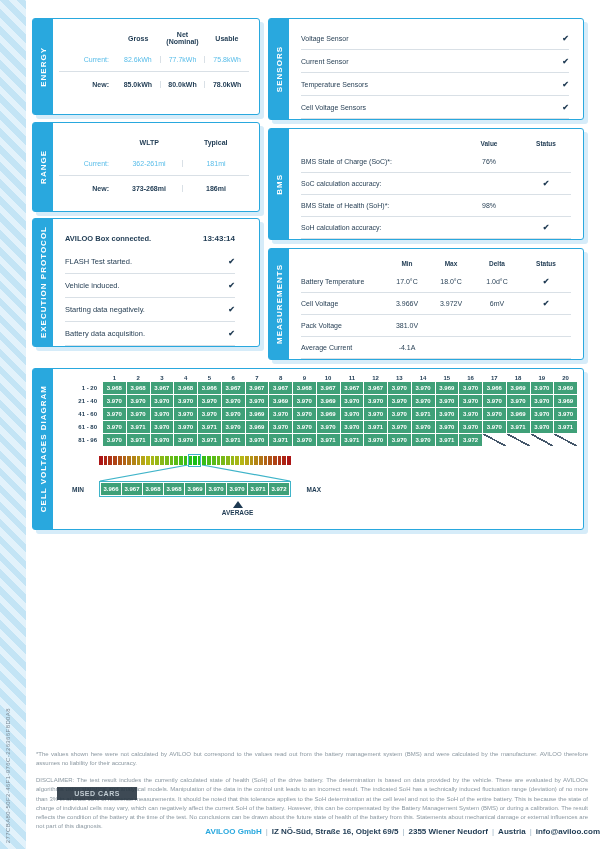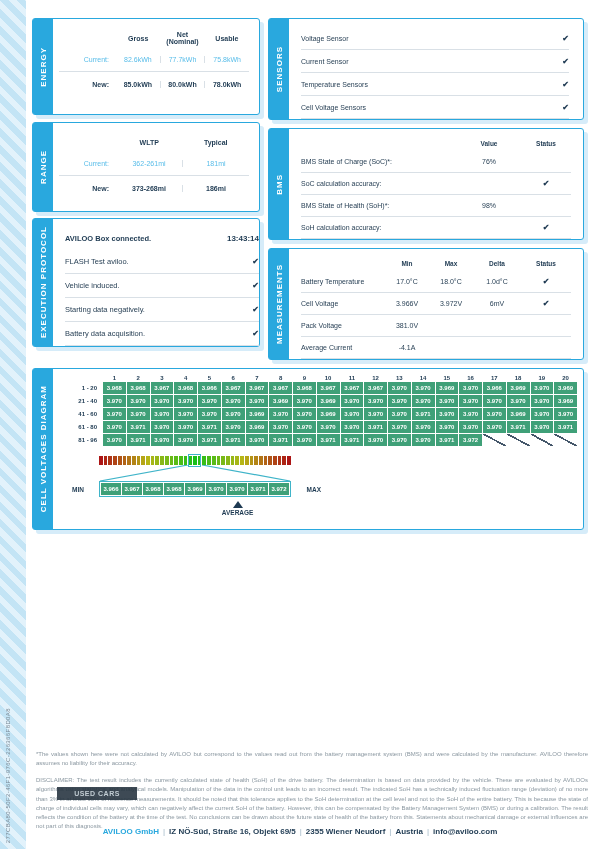--- a/index.html
+++ b/index.html
@@ -50,21 +50,21 @@
   .erow.head { height:18px; }
   .elabel { width:50px; text-align:right; padding-right:7px; font-size:7px; flex:none; }
   .eval { flex:1; text-align:center; font-size:7px; }
   .erow.head .eval { font-weight:bold; color:#1e3a52; }
   .erow.cur { color:#59bde9; border-bottom:1px solid #d9e0e6; }
   .erow.cur .elabel { color:#59bde9; }
   .erow.newr { color:#1e3a52; font-weight:bold; }
   .erow.data .eval + .eval { border-left:1px solid #d9e0e6; }
 
   
-  .plist { padding:8px 0 0 12px; }
+  .plist { padding:8px 24px 0 12px; }
   .prow { display:flex; align-items:center; justify-content:space-between; height:23px;
           border-bottom:1px solid #d9e0e6; font-size:7.5px; color:#2a4257; }
   .prow.first { border-bottom:none; font-weight:bold; color:#1e3a52; }
   .prow .pstat { font-weight:bold; color:#1e3a52; font-size:8px; }
 
   
   .slist { padding:8px 14px 0 12px; }
   .srow { display:flex; align-items:center; justify-content:space-between; height:22px;
           border-bottom:1px solid #d9e0e6; font-size:7px; color:#2a4257; }
   .check { font-weight:bold; color:#1e3a52; font-size:8px; }
@@ -119,21 +119,21 @@
                font-size:6.5px; font-weight:bold; color:#1e3a52; }
 
   
   .footnote, .disclaimer {
     position:absolute; left:36px; width:552px; font-size:6px; line-height:1.55;
     color:#8a97a0; text-align:justify;
   }
   .footnote { top:744px; }
   .disclaimer { top:770px; }
   .footerline {
-    position:absolute; left:0; top:827px; width:600px; text-align:center;
+    position:absolute; left:0; top:827px; width:600px; text-align:right;
     font-size:8px; font-weight:bold; color:#1e3a52;
   }
   .footerline .company { color:#29a8de; }
   .footerline .pipe { color:#9db4c4; font-weight:normal; padding:0 4px; }
 
   .watermark {
     position:absolute; left:57px; top:787px; width:80px; height:13px;
     background:#24323e; opacity:0.88; color:#b9c5cd; font-size:7px; font-weight:bold;
     display:flex; align-items:center; justify-content:center; letter-spacing:0.5px;
     filter:blur(0.3px);
@@ -198,21 +198,21 @@
   <section class="box" id="protocol">
     <div class="tab">
         <span>EXECUTION PROTOCOL</span>
       </div>
     <div class="body plist">
       <div class="prow first">
         <span>AVILOO Box connected.</span>
         <span class="pstat">13:43:14</span>
       </div>
       <div class="prow">
-        <span>FLASH Test aviloo.</span>
+        <span>FLASH Test started.</span>
         <span class="pstat">✔</span>
       </div>
       <div class="prow">
         <span>Vehicle induced.</span>
         <span class="pstat">✔</span>
       </div>
       <div class="prow">
         <span>Starting data negatively.</span>
         <span class="pstat">✔</span>
       </div>

